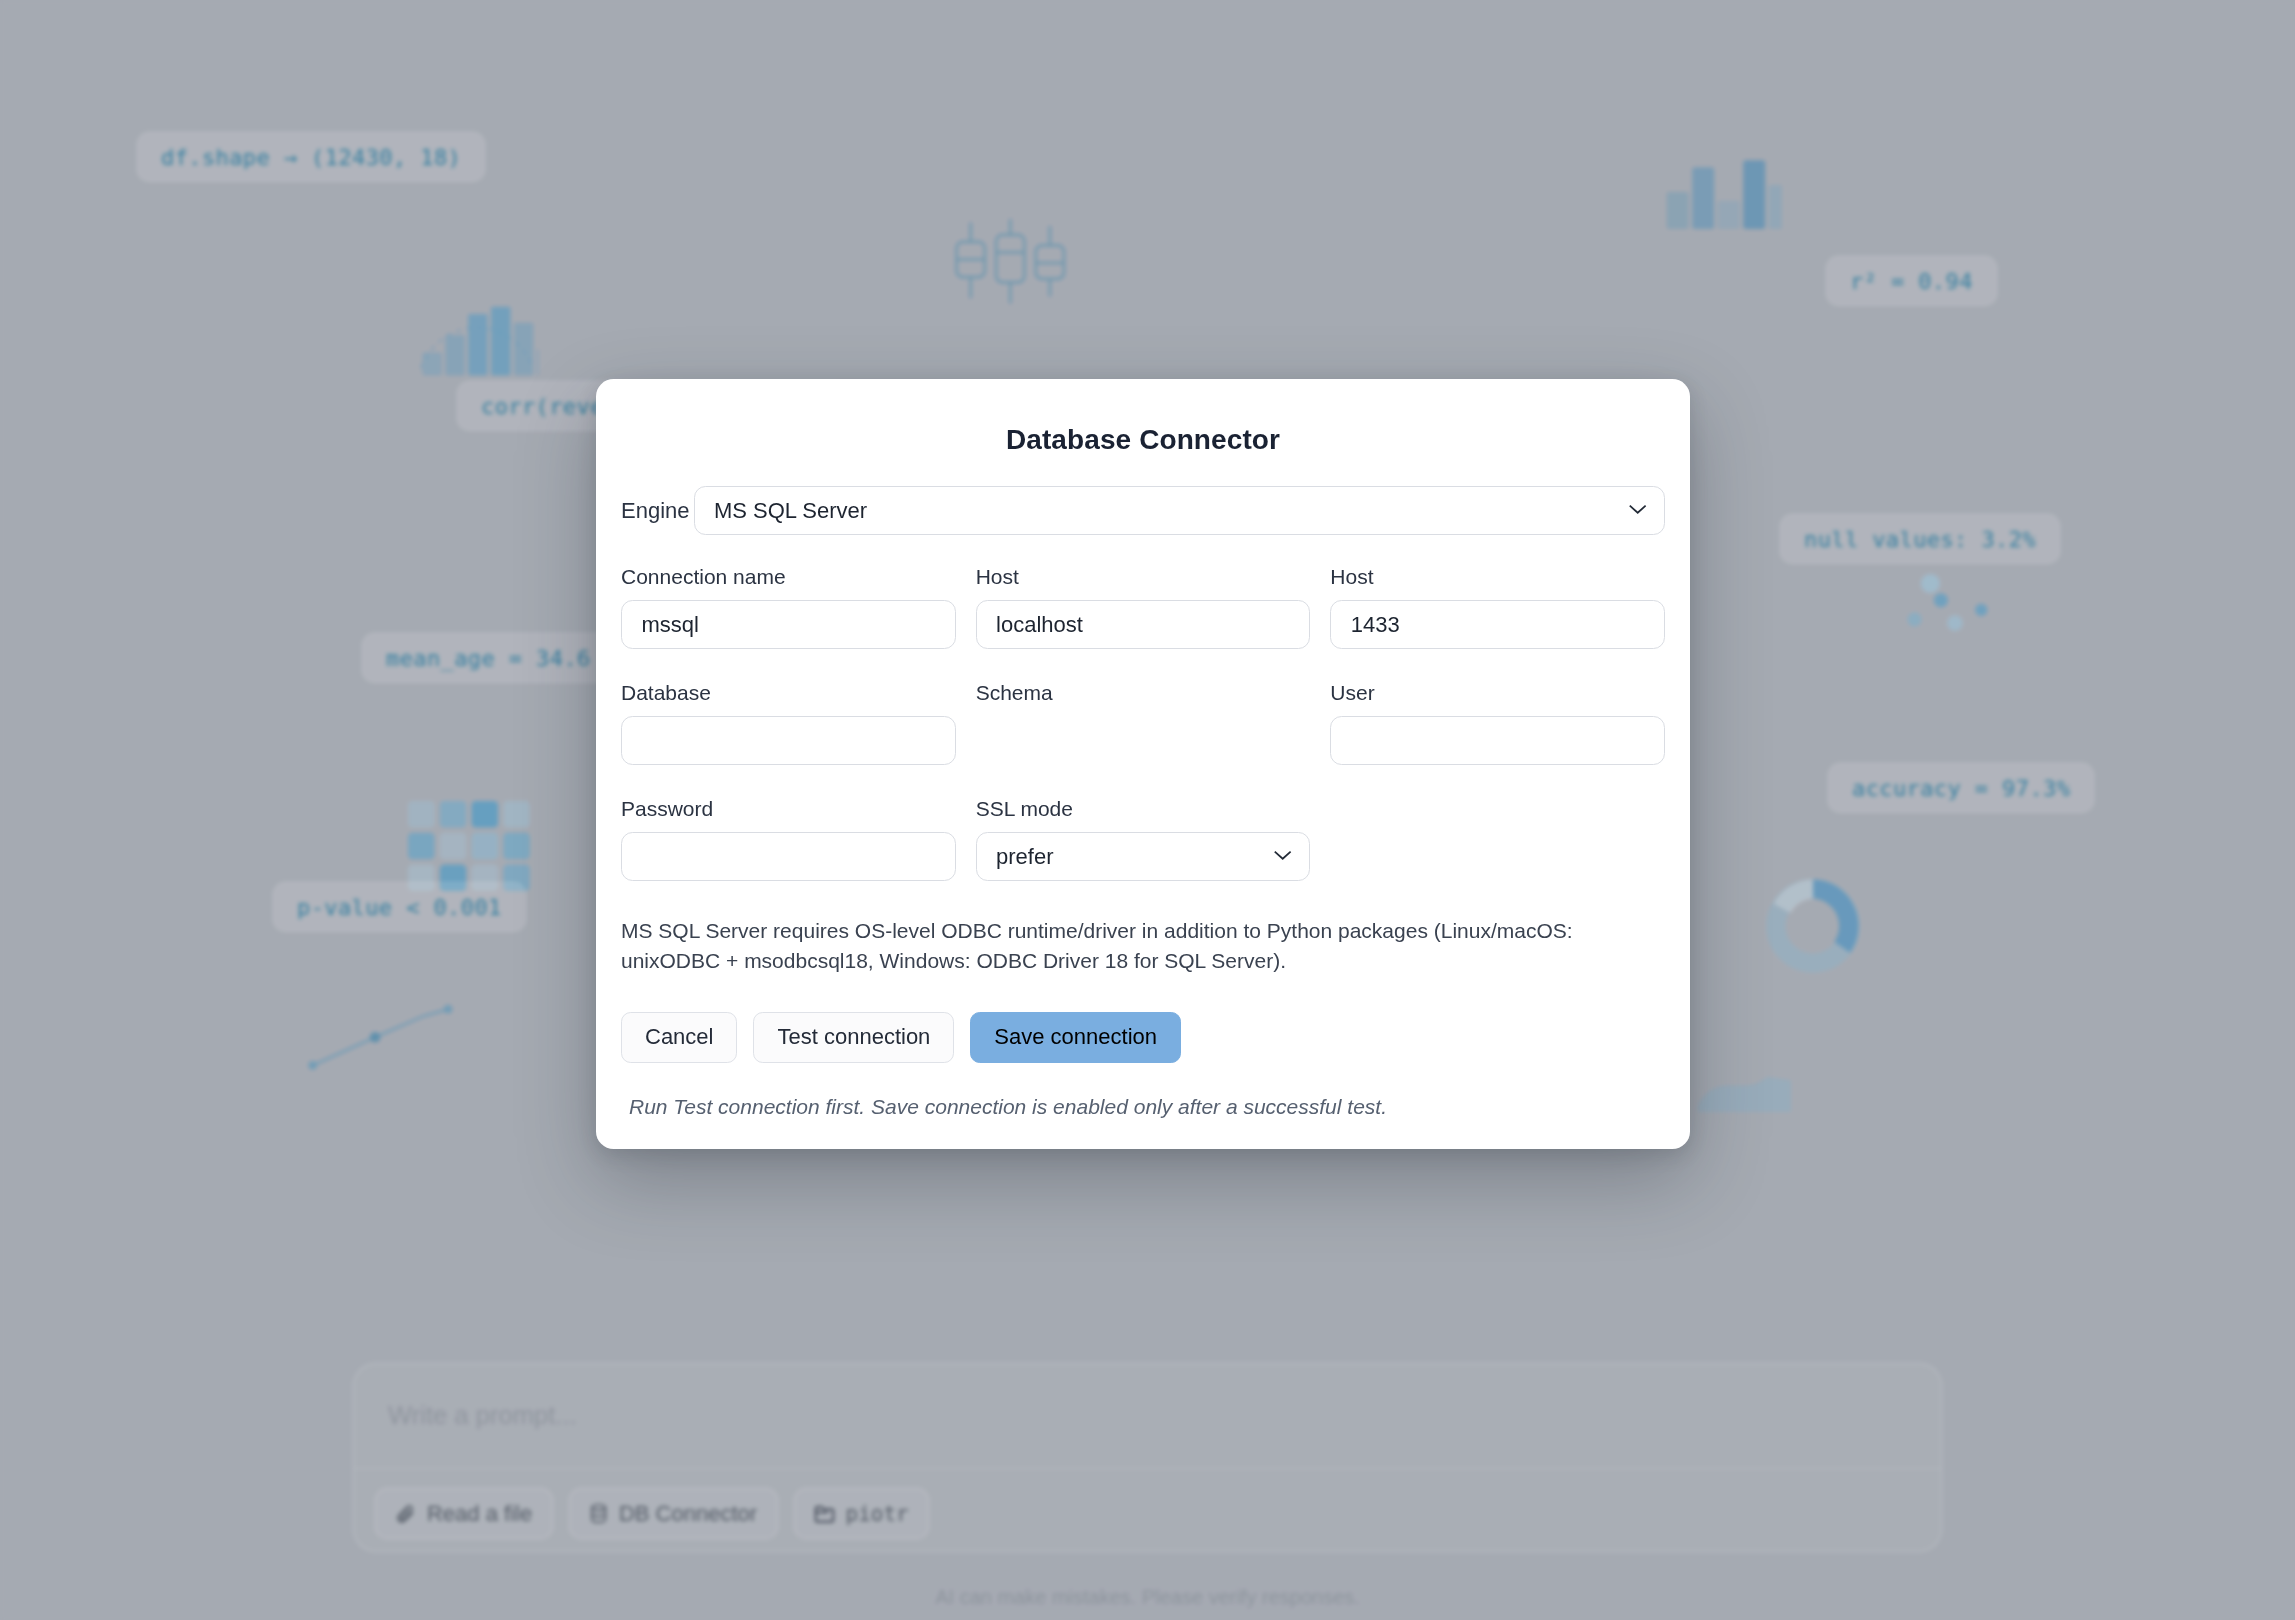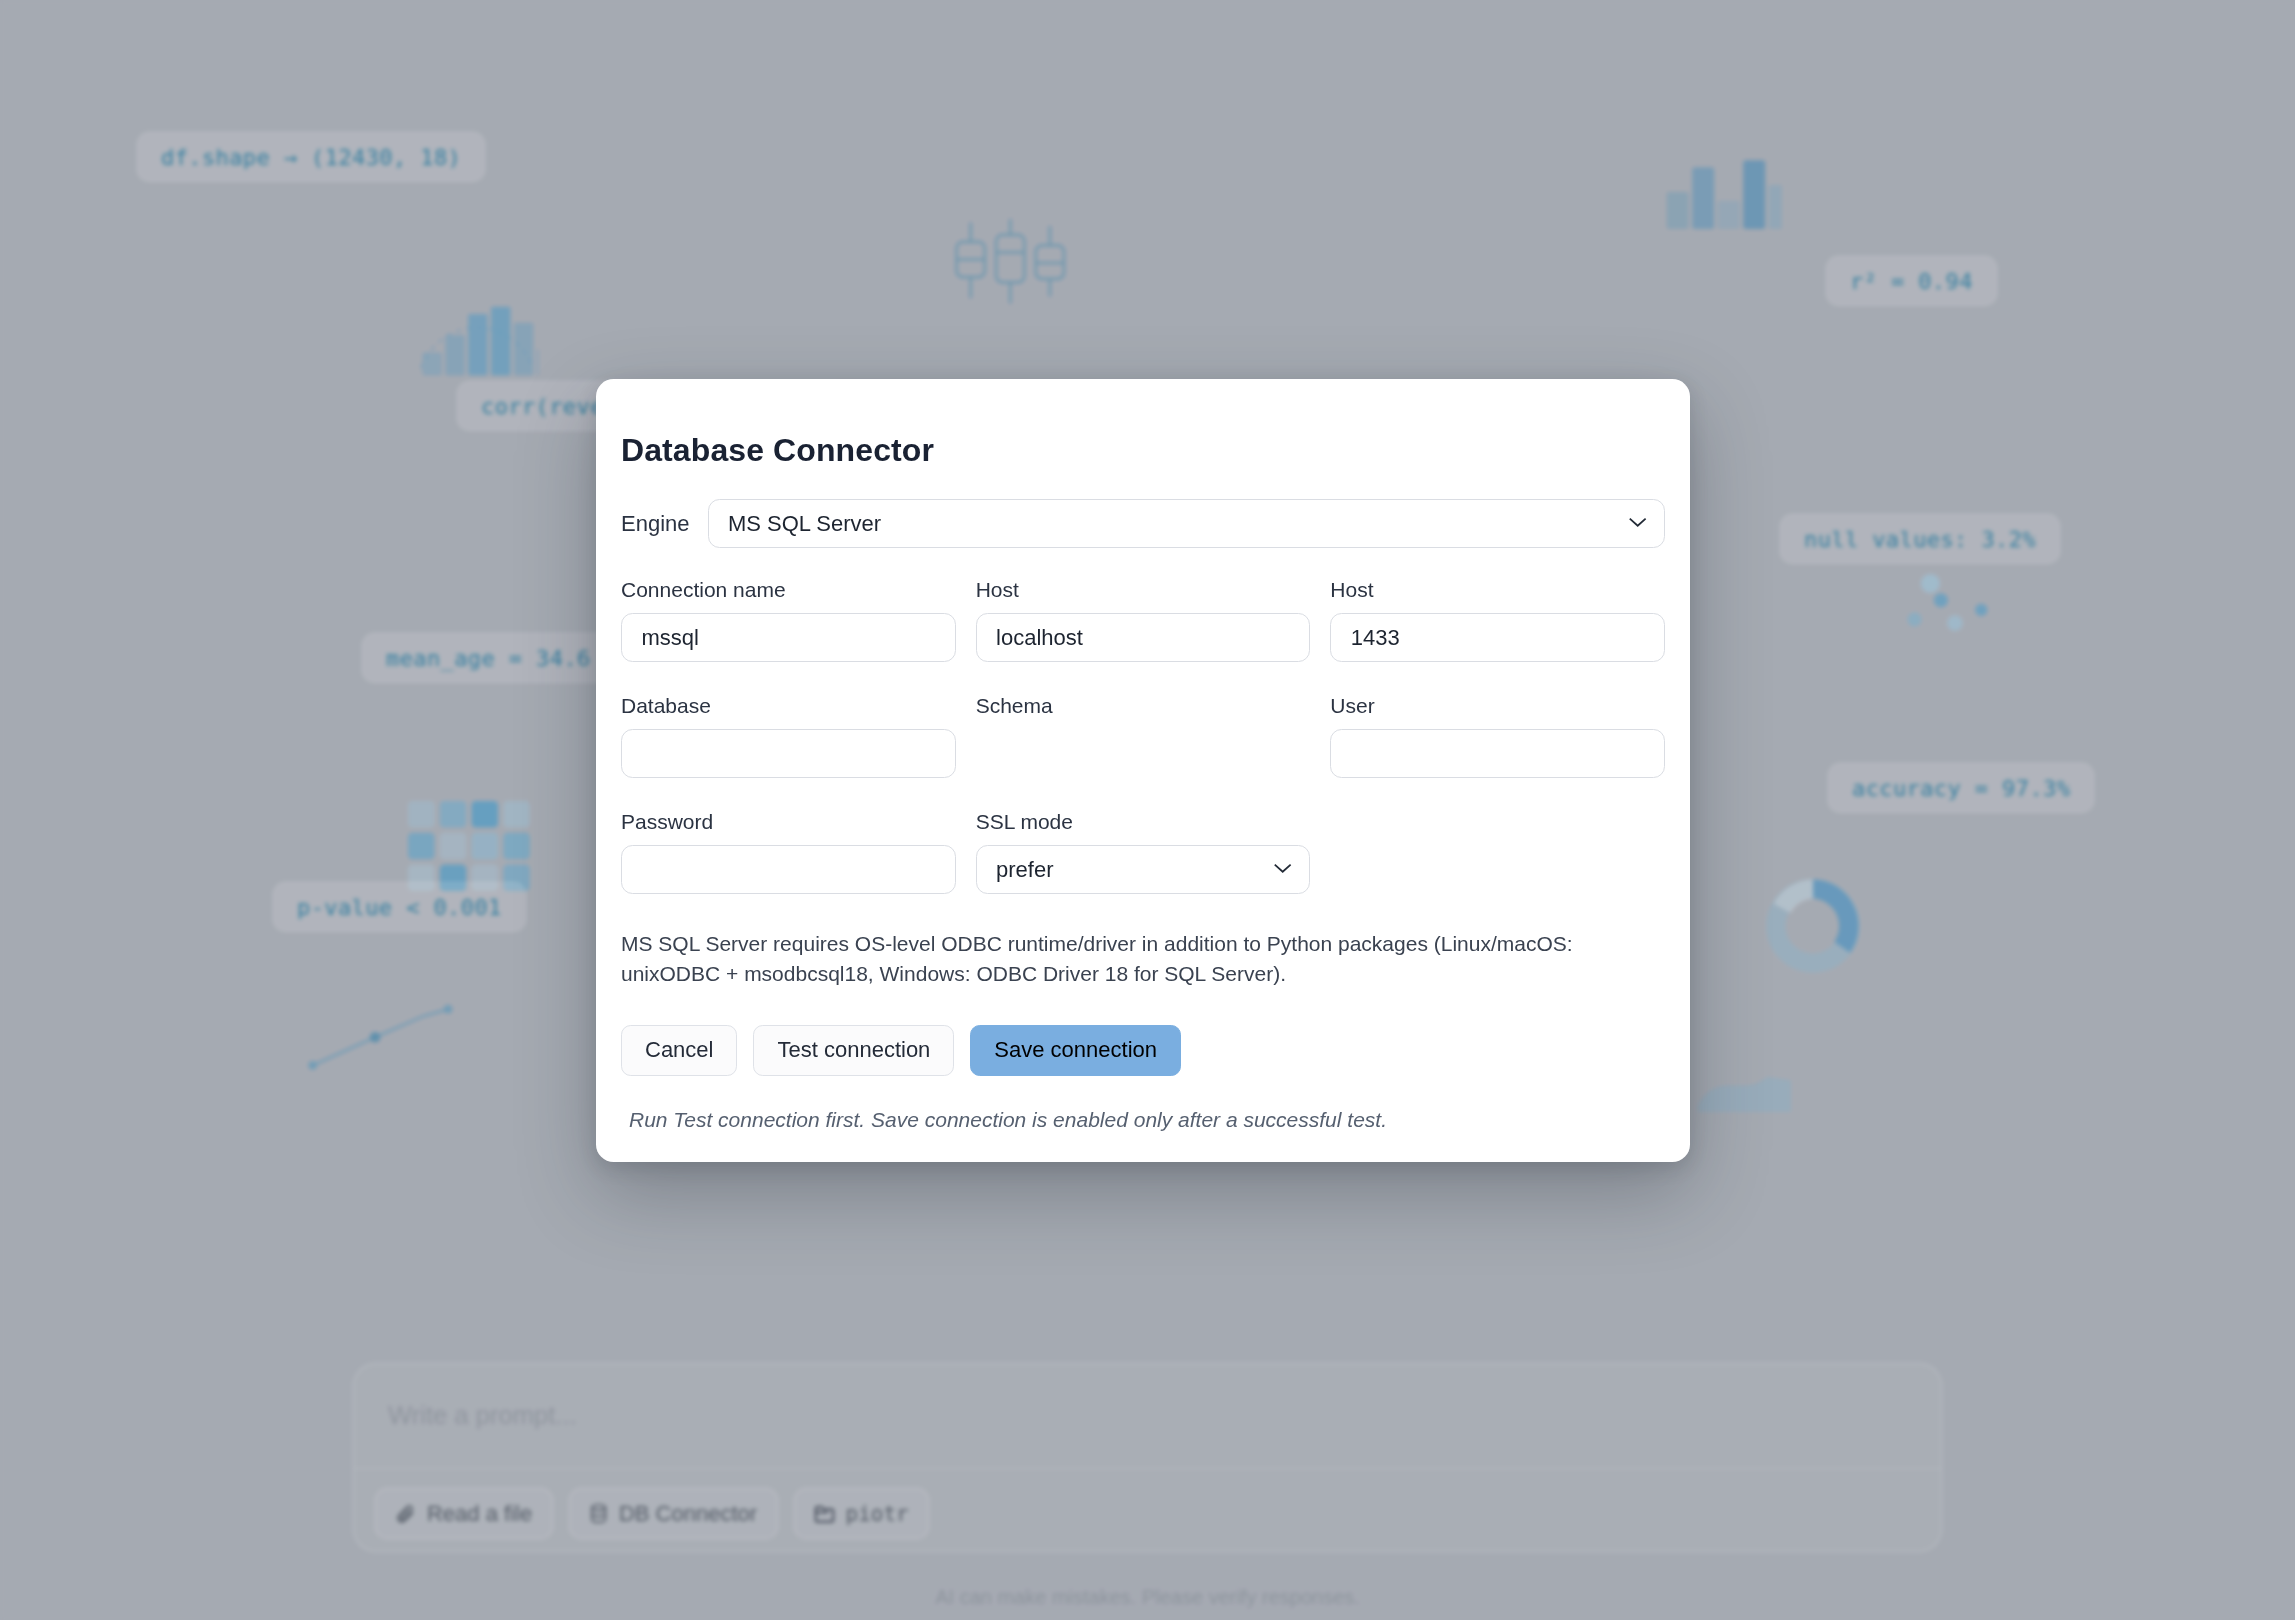--- a/index.html
+++ b/index.html
@@ -114,31 +114,32 @@
     width: 1094px;
     background: #ffffff;
     border-radius: 17.6px;
     box-shadow: 0 30px 79px rgba(30,36,46,0.30), 0 5.3px 19.4px rgba(30,36,46,0.14);
     padding: 41px 25px 30px 25px;
     box-sizing: border-box;
   }
   .modal-inner { padding: 0 0 0 0; }
 
   #modal-title {
-    margin: 12px 0 30px 0;
-    font-size: 32px;
+    margin: 4px 0 30px 0;
+    font-size: 28px;
     font-weight: bold;
     color: #1a2233;
     letter-spacing: 0.1px;
+    text-align: center;
   }
 
   .engine-row {
     display: flex;
     align-items: center;
-    gap: 18px;
+    gap: 4px;
     margin-bottom: 30px;
   }
   .engine-label {
     font-size: 22px;
     color: #2b3342;
   }
 
   .fld {
     position: relative;
     flex: 1;

